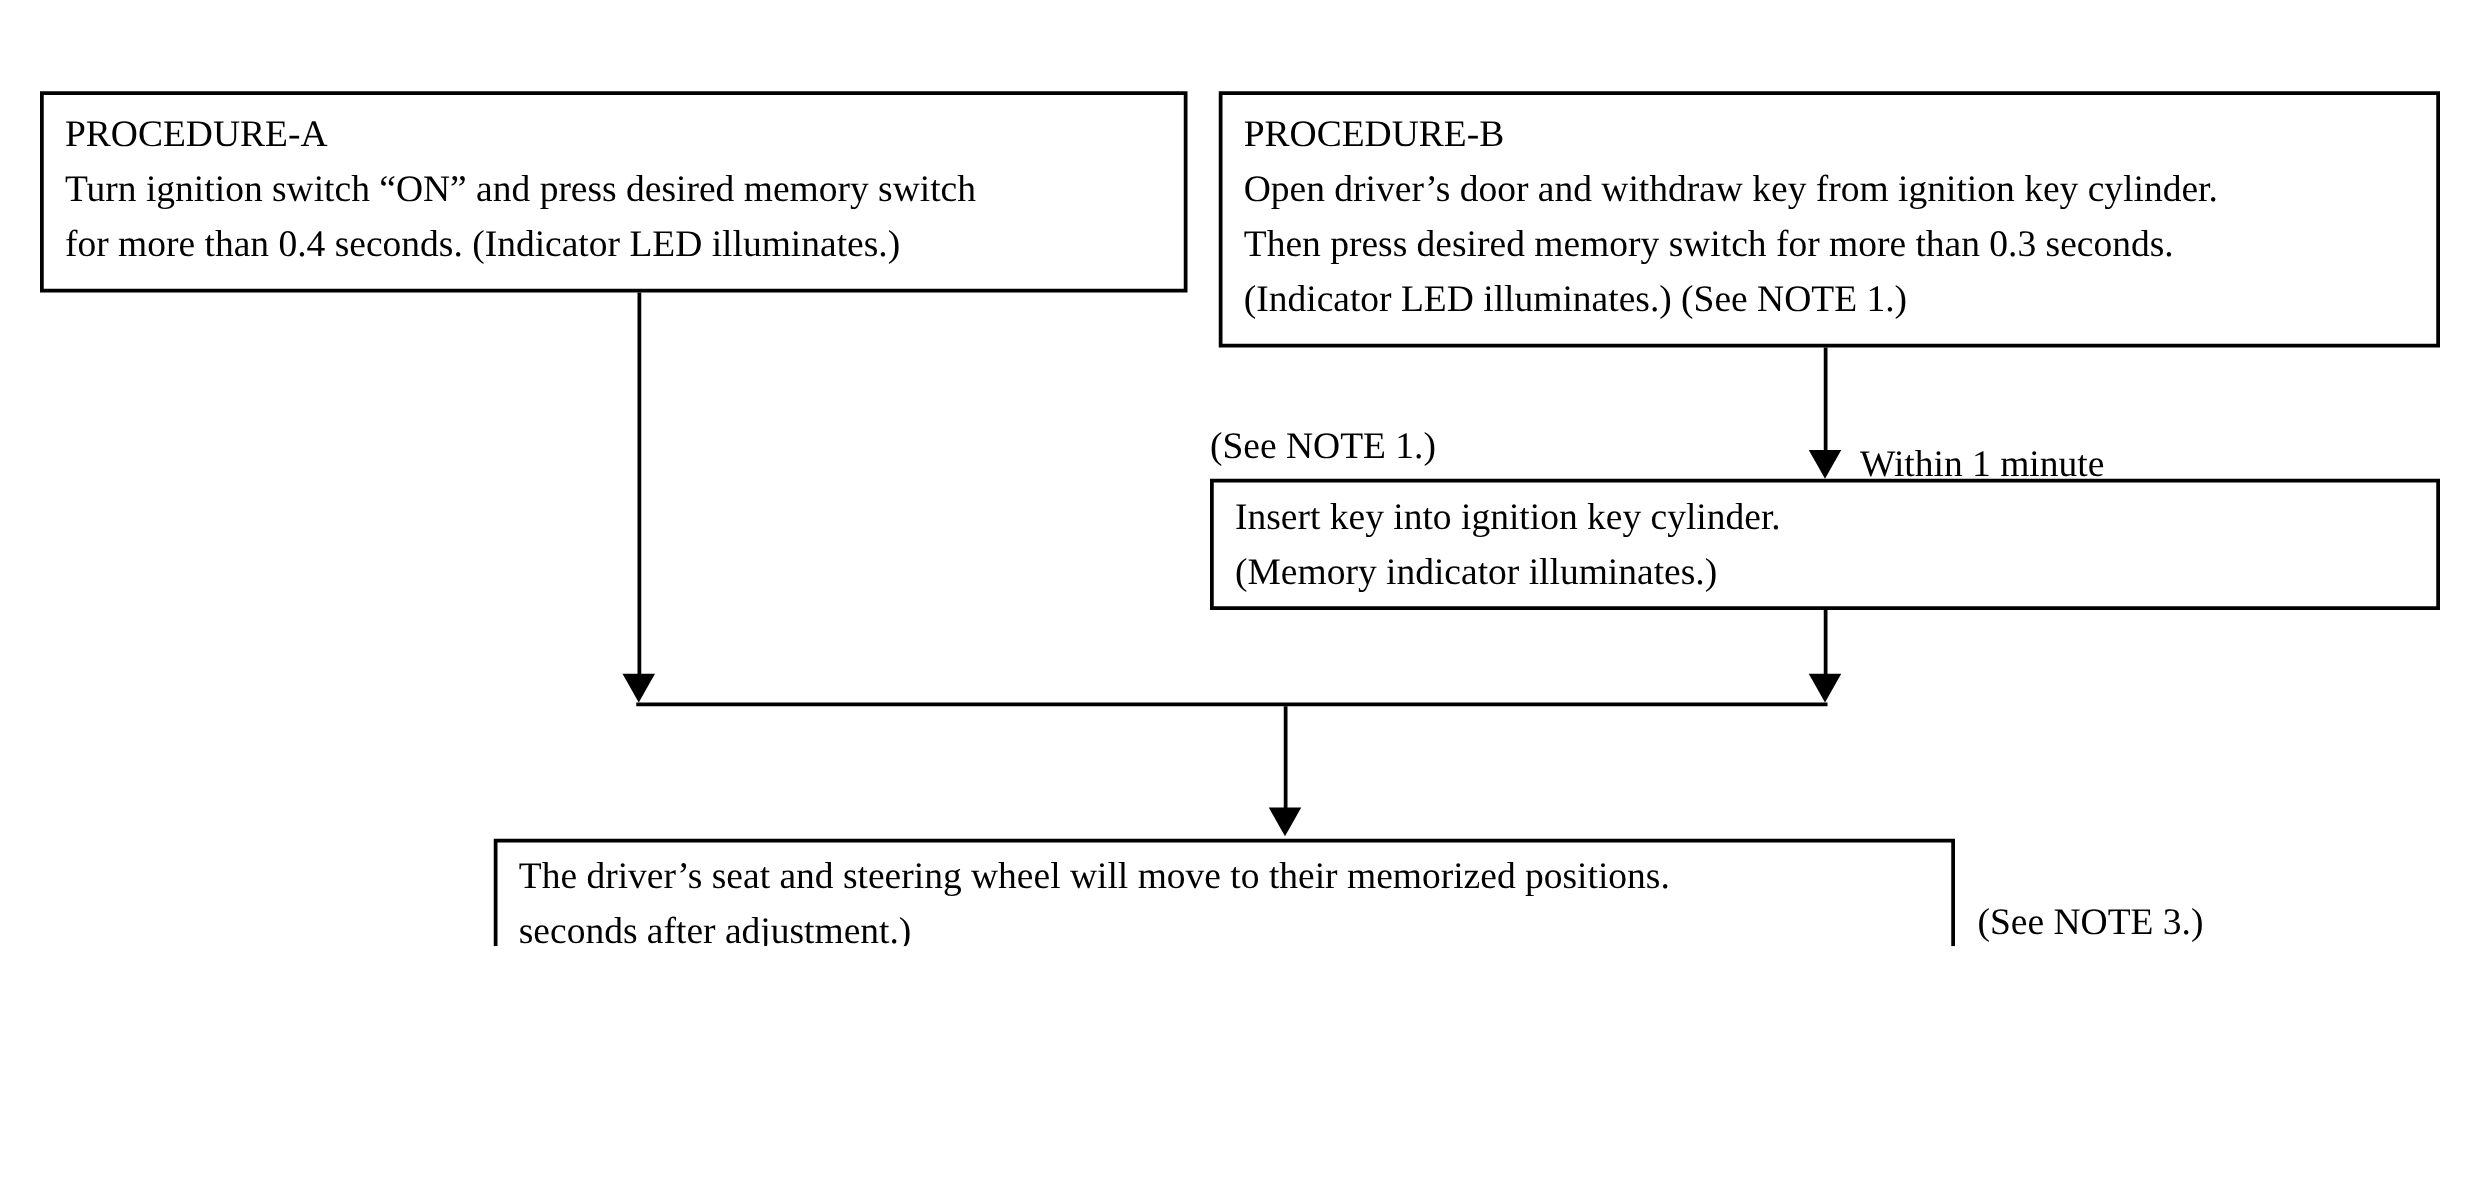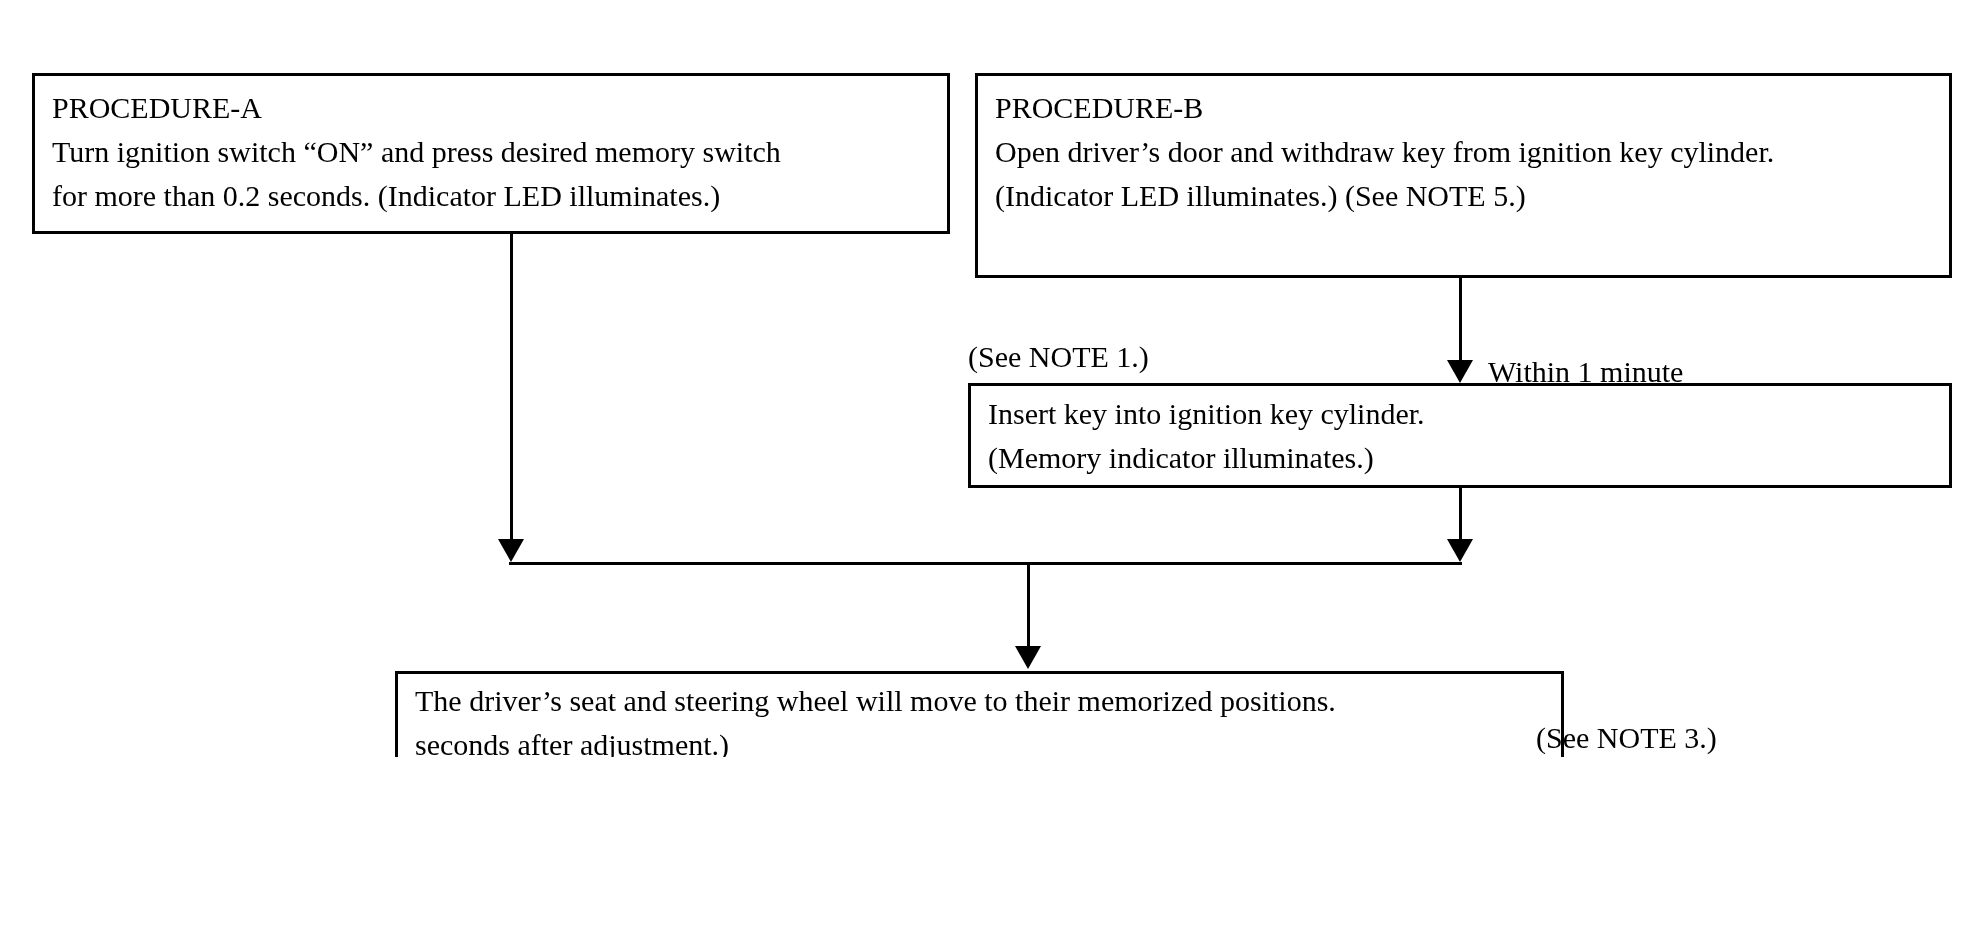--- a/index.html
+++ b/index.html
@@ -61,21 +61,21 @@
   }
 
   
   #box-a      { left: 32px;  top: 73px;  width: 918px;  height: 161px; }
   #box-b      { left: 975px; top: 73px;  width: 977px;  height: 205px; }
   #box-insert { left: 968px; top: 383px; width: 984px;  height: 105px; padding-top: 6px; }
   #box-result { left: 395px; top: 671px; width: 1169px; height: 160px; padding-top: 5px; }
 
   #note1  { left: 968px;  top: 291px; }
   #within { left: 1488px; top: 306px; }
-  #note3  { left: 1536px; top: 672px; }
+  #note3  { left: 1582px; top: 672px; }
 
   #line-b-down      { left: 1459px; top: 278px; height: 84px; }
   #arrow-b-down     { left: 1447px; top: 360px; }
 
   #line-insert-down { left: 1459px; top: 488px; height: 53px; }
   #arrow-insert-down{ left: 1447px; top: 539px; }
 
   #line-a-down      { left: 510px;  top: 234px; height: 307px; }
   #arrow-a-down     { left: 498px;  top: 539px; }
 
@@ -87,27 +87,28 @@
   #figure-id { left: 38px; top: 852px; }
 </style>
 </head>
 <body>
 
 <div class="canvas">
 
   <div class="box" id="box-a">
     <span class="bline">PROCEDURE-A</span>
     <span class="bline">Turn ignition switch “ON” and press desired memory switch</span>
-    <span class="bline">for more than 0.2 seconds. (Indicator LED illuminates.)</span>
+    <span class="bline">for more than 0.4 seconds. (Indicator LED illuminates.)</span>
   </div>
 
   <div class="box" id="box-b">
     <span class="bline">PROCEDURE-B</span>
     <span class="bline">Open driver’s door and withdraw key from ignition key cylinder.</span>
-    <span class="bline">(Indicator LED illuminates.) (See NOTE 5.)</span>
+    <span class="bline">Then press desired memory switch for more than 0.3 seconds.</span>
+    <span class="bline">(Indicator LED illuminates.) (See NOTE 1.)</span>
   </div>
 
   <div class="float-label" id="note1">(See NOTE 1.)</div>
 
   <div class="vline" id="line-b-down"></div>
   <div class="arrowhead" id="arrow-b-down"></div>
 
   <div class="float-label" id="within">Within 1 minute</div>
 
   <div class="box" id="box-insert">

